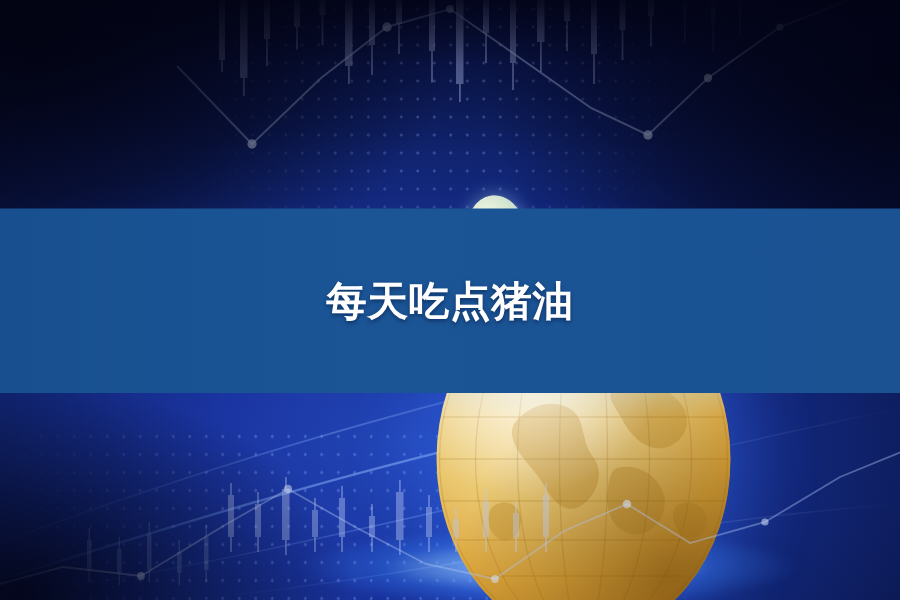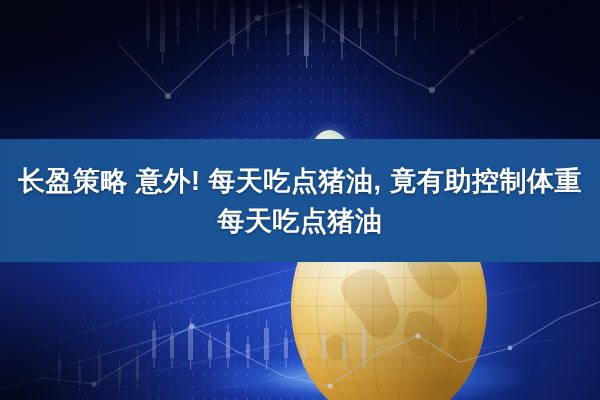--- a/index.html
+++ b/index.html
@@ -274,17 +274,16 @@
       <circle cx="330" cy="386" r="2.6"></circle>
         <circle cx="418" cy="336" r="2.8"></circle>
       <circle cx="510" cy="348" r="2.4"></circle>
     </g>
   </svg>
 
   <div class="bg-vig"></div>
 
   <div class="banner"></div>
   <div class="title">
-    <div class="t-l1">长盈策略 意外! 每天吃点猪油, 竟有助控制体重</div>
     <div class="t-l2">每天吃点猪油</div>
   </div>
 
 </div>
 
 </body></html>

